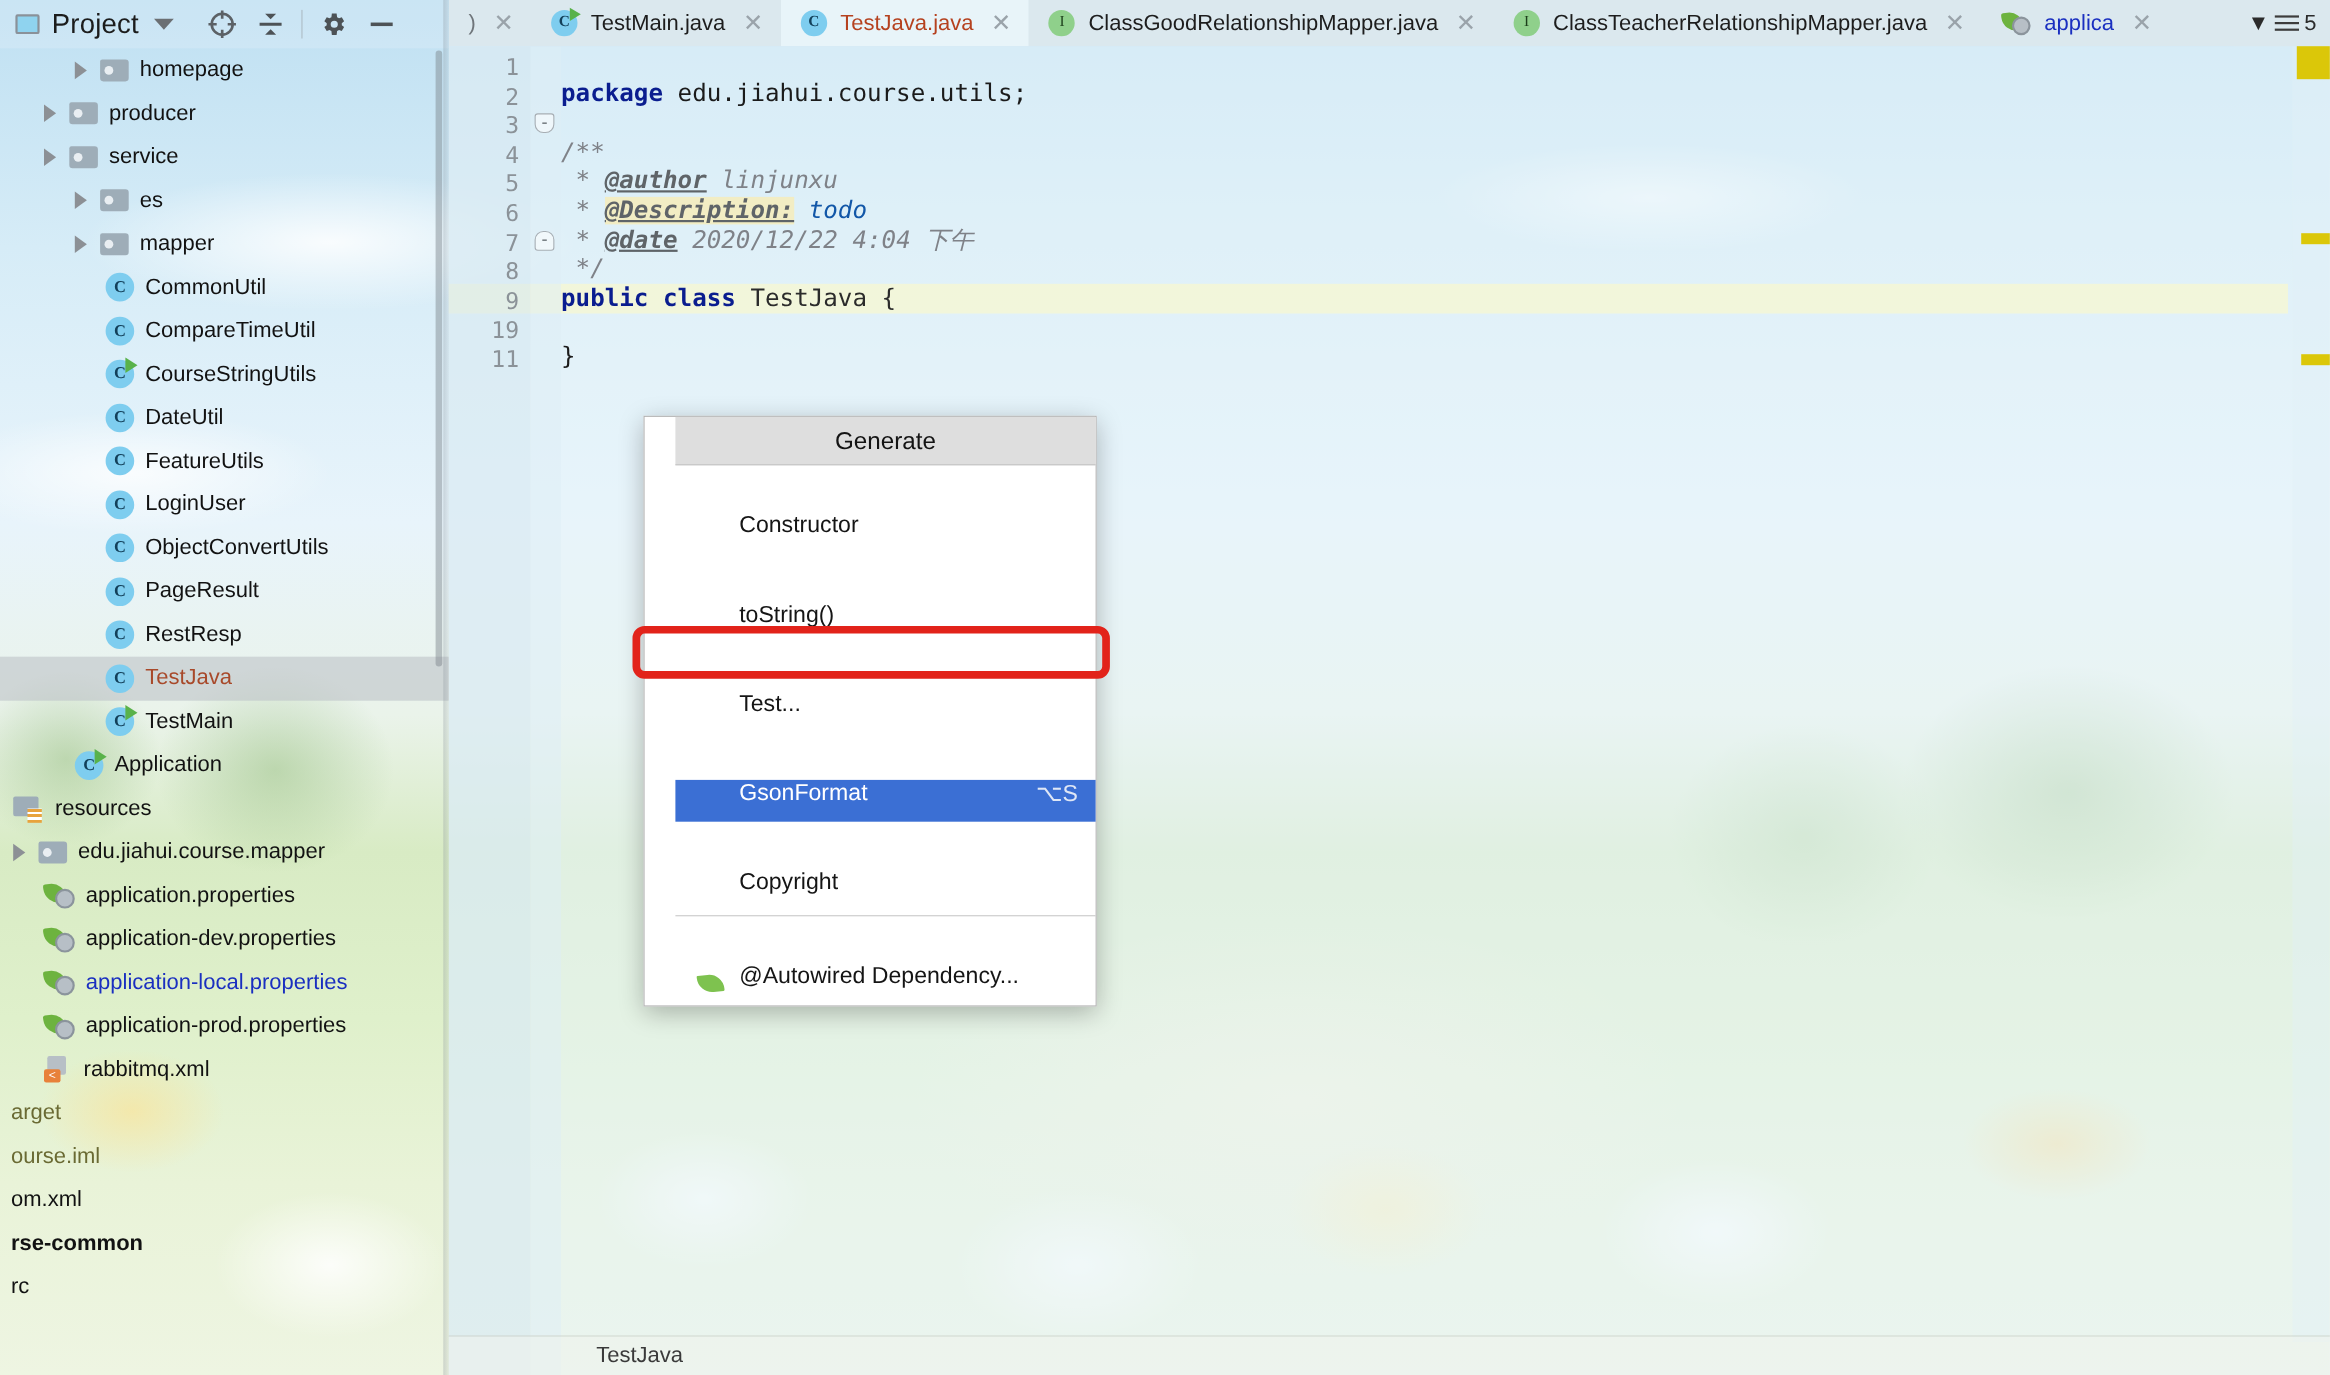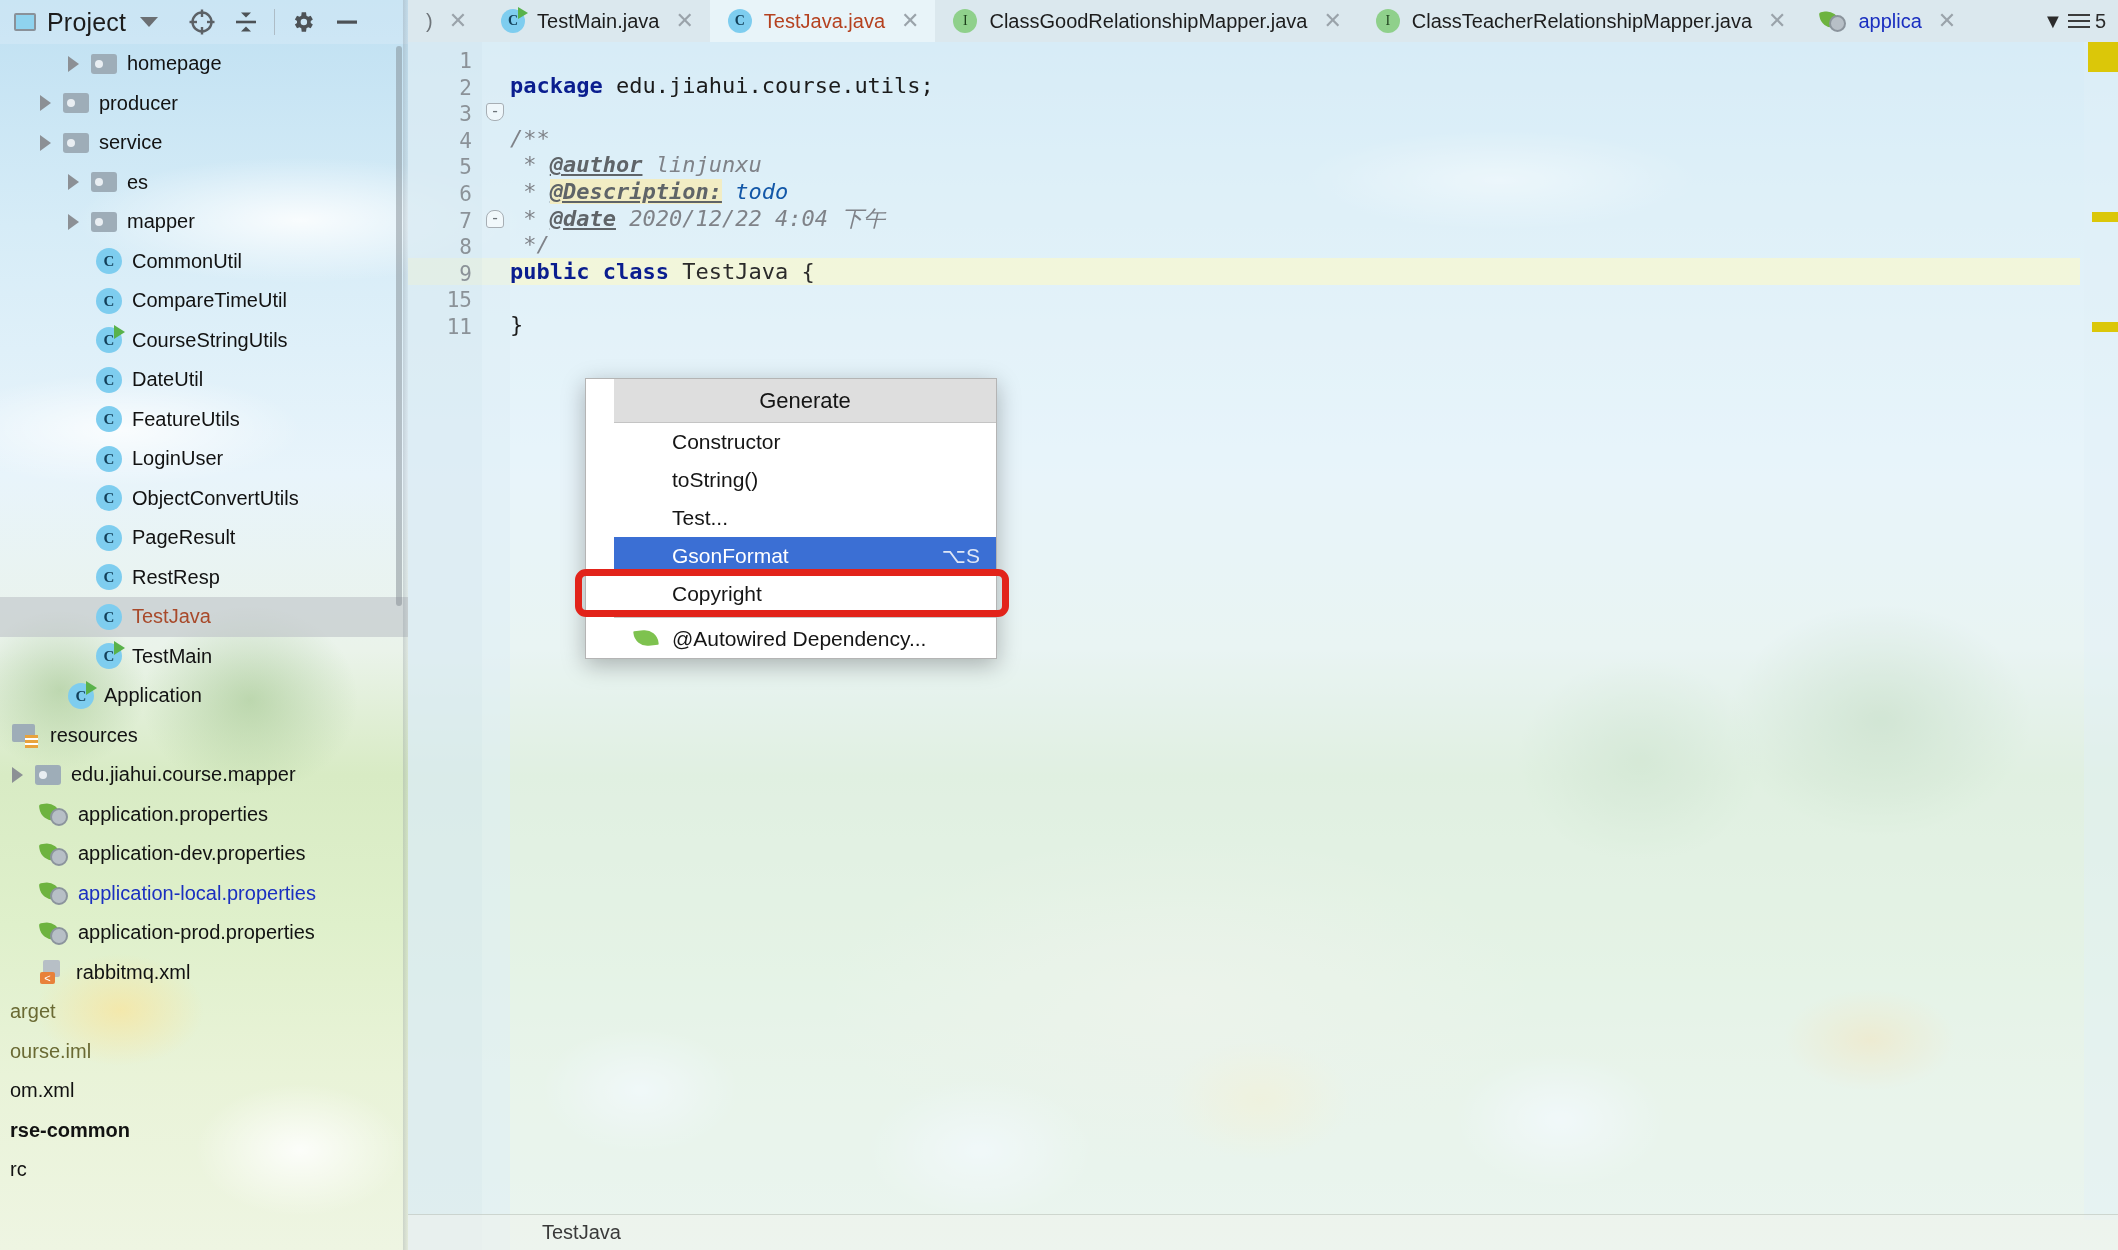--- a/index.html
+++ b/index.html
@@ -283,22 +283,22 @@
     font-size: 21px; color: #151515;
     z-index: 40;
     padding-left: 28px;
   }
   #popup-title {
     height: 44px; line-height: 44px; text-align: center;
     background: #dedede; border-bottom: 1px solid #c4c4c4;
     font-size: 22px; color: #141414;
   }
   .mitem {
-    height: 38px; display: flex; align-items: center;
-    padding: 0 16px 0 58px; position: relative; white-space: nowrap;
+    height: 38px; display: flex; align-items: flex-start;
+    padding: 0 16px 0 58px; position: relative; white-space: nowrap; margin-top: 43px;
   }
   .mitem .mlabel { flex: 1 1 auto; }
   .mitem .mshort { color: #4e5256; font-size: 21px; margin-left: 18px; }
   .mitem.highlight { background: #3b6fd4; color: #ffffff; }
   .mitem.highlight .mshort { color: #dfe7f6; }
   .msep { height: 1px; background: #c9c9c9; margin: 4px 0 2px; }
   .mleaf {
     position: absolute; left: 20px; top: 50%; transform: translateY(-50%);
     width: 26px; height: 18px;
   }
@@ -365,21 +365,21 @@
     <div id="gutter">
         <div class="lnum" style="top: 6px;">1</div>
         <div class="lnum" style="top: 32.6px;">2</div>
         <div class="lnum" style="top: 59.2px;">3</div>
         <div class="lnum" style="top: 85.8px;">4</div>
         <div class="lnum" style="top: 112.4px;">5</div>
         <div class="lnum" style="top: 139px;">6</div>
         <div class="lnum" style="top: 165.6px;">7</div>
         <div class="lnum" style="top: 192.2px;">8</div>
         <div class="lnum" style="top: 218.8px;">9</div>
-        <div class="lnum" style="top: 245.4px;">15</div>
+        <div class="lnum" style="top: 245.4px;">19</div>
         <div class="lnum" style="top: 272px;">11</div>
       </div>
     <div id="gutter-fold"></div>
     <div id="code-text">
 <span class="kw">package</span><span> edu.jiahui.course.utils;</span>
 <span> </span>
 <span class="cmt">/**</span>
 <span class="cmt"> * </span><span class="tag">@author</span><span class="cmt"> linjunxu</span>
 <span class="cmt"> * </span><span class="tag hlt">@Description:</span><span class="cmt"> </span><span class="todo">todo</span>
 <span class="cmt"> * </span><span class="tag">@date</span><span class="cmt"> 2020/12/22 4:04 下午</span>

